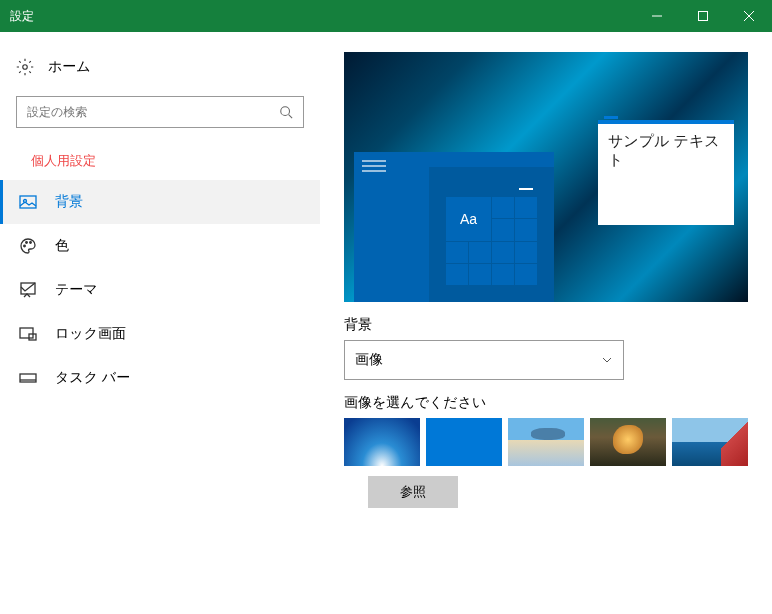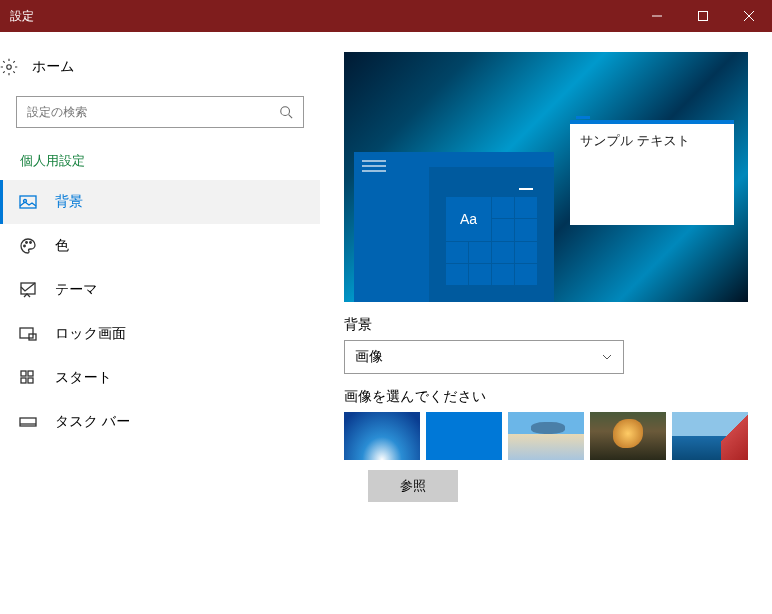--- a/index.html
+++ b/index.html
@@ -1,55 +1,55 @@
 <!DOCTYPE html>
 <html><head>
 <meta charset="utf-8">
 <style>
 * { margin: 0; padding: 0; box-sizing: border-box; font-family: "Yu Gothic UI", "Segoe UI", sans-serif; }
 body { width: 772px; height: 614px; background: #fff; overflow: hidden; }
 
-.titlebar { height: 32px; background: #7f1d1d; color: #fff; display: flex; align-items: center; }
+.titlebar { height: 32px; background: #15803d; color: #fff; display: flex; align-items: center; }
 .titlebar .title { font-size: 12px; padding-left: 10px; flex: 1; }
 .titlebar .btn { width: 46px; height: 32px; display: flex; align-items: center; justify-content: center; }
 .titlebar .btn svg { width: 10px; height: 10px; stroke: #fff; stroke-width: 1; fill: none; }
 
 .content { display: flex; height: calc(614px - 32px); }
 
 .sidebar { width: 320px; padding: 18px 0 0 0; }
-.home-row { display: flex; align-items: center; padding: 8px 0; gap: 14px; }
+.home-row { display: flex; align-items: center; padding: 8px 16px; gap: 14px; }
 .home-row .gear { width: 18px; height: 18px; }
 .home-row .label { font-size: 14px; }
 
 .search-box { margin: 12px 16px 0 16px; height: 32px; border: 1px solid #999; display: flex; align-items: center; padding: 0 10px; }
 .search-box input { border: none; outline: none; flex: 1; font-size: 12px; background: transparent; }
 .search-box .mag { width: 14px; height: 14px; }
 
-.section-label { padding: 24px 16px 10px 20px; font-size: 13px; color: #15803d; }
+.section-label { padding: 24px 16px 10px 31px; font-size: 13px; color: #ef4444; }
 
 .nav-item { display: flex; align-items: center; height: 44px; padding: 0 16px; gap: 18px; font-size: 14px; border-left: 3px solid transparent; }
 .nav-item.active { color: #0078d7; border-left: 3px solid #0078d7; background: #f2f2f2; }
 .nav-item .icon { width: 18px; height: 18px; display: flex; align-items: center; justify-content: center; }
 
 .main { flex: 1; padding: 20px 24px 0 24px; overflow: hidden; }
 .main h1 { font-size: 22px; font-weight: 400; margin-bottom: 14px; }
 
 .preview-box { width: 404px; height: 250px; background: linear-gradient(135deg, #001a33 0%, #004466 20%, #0099cc 40%, #003355 60%, #0088bb 80%, #001122 100%); position: relative; overflow: hidden; }
 .preview-taskbar { position: absolute; left: 10px; bottom: 0; width: 200px; height: 150px; background: #0063b1; }
 .preview-taskbar::before { content:""; position:absolute; left:8px; top:8px; width:24px; height:2px; background:#fff; box-shadow: 0 5px 0 #fff, 0 10px 0 #fff; opacity:.6; }
 .preview-start { position: absolute; left: 85px; bottom: 0; width: 125px; height: 135px; background: #005a9e; display: grid; grid-template-columns: repeat(4, 1fr); grid-template-rows: 12px repeat(4, 1fr); gap: 1px; padding: 17px; }
 .preview-start .top { grid-column: 1 / -1; background: #005a9e; position: relative; }
 .preview-start .top::after { content:""; position:absolute; right:4px; top:4px; width:14px; height:2px; background:#fff; }
 .preview-start .tile { background: #0067b8; }
 .preview-start .tile.big { grid-column: span 2; grid-row: span 2; display:flex; align-items:center; justify-content:center; color:#fff; font-size:14px; }
-.preview-window { position: absolute; right: 14px; top: 68px; width: 164px; height: 105px; background: #fff; border-top: 4px solid #0078d7; padding: 8px 10px; font-size: 13px; color: #222; }
+.preview-window { position: absolute; right: 14px; top: 68px; width: 136px; height: 105px; background: #fff; border-top: 4px solid #0078d7; padding: 8px 10px; font-size: 15px; color: #222; }
 .preview-window::before { content:""; position:absolute; left:6px; top:-8px; width:14px; height:3px; background:#0078d7; }
 
 .field-label { font-size: 14px; margin-top: 14px; margin-bottom: 6px; }
-.dropdown { width: 280px; height: 34px; border: 1px solid #999; display: flex; align-items: center; padding: 0 10px; font-size: 14px; justify-content: space-between; gap: 40px; }
+.dropdown { width: 280px; height: 40px; border: 1px solid #999; display: flex; align-items: center; padding: 0 10px; font-size: 14px; justify-content: space-between; gap: 40px; }
 .dropdown .chev { width: 12px; height: 12px; }
 
 .thumbs { display: flex; gap: 6px; margin-top: 6px; }
 .thumb { width: 76px; height: 48px; }
 .t1 { background: radial-gradient(65% 120% at 50% 100%, #ffffff 0%, #2a8dd4 40%, #0a3d91 100%); }
 .t2 { background: #0078d7; }
 .t3 { background: linear-gradient(to bottom, #6bb6e8 0%, #6bb6e8 45%, #e8d9b5 45%, #a8c5de 100%); position:relative; }
 .t3::after { content:""; position:absolute; left:30%; right:25%; top:20%; bottom:55%; background:#4a7fa8; border-radius:40%; }
 .t4 { background: linear-gradient(to bottom, #4a5a3a 0%, #6b5a3a 40%, #2a2a1a 100%); position:relative; }
 .t4::after { content:""; position:absolute; left:30%; top:15%; width:40%; height:60%; background: radial-gradient(circle, #ffcc66 0%, #cc8833 70%); border-radius: 50% 40% 50% 40%; }
@@ -137,31 +137,20 @@
           <svg viewBox="0 0 18 18" fill="none" stroke="#333" stroke-width="1.3">
             <rect x="1" y="3" width="13" height="10"></rect>
             <rect x="10" y="9" width="7" height="6"></rect>
           </svg>
         </span>
       <span>ロック画面</span>
     </div>
     <div class="nav-item">
       <span class="icon">
           <svg viewBox="0 0 18 18" fill="none" stroke="#333" stroke-width="1.3">
-            <rect x="2" y="2" width="5" height="5"></rect>
-            <rect x="9" y="2" width="5" height="5"></rect>
-            <rect x="2" y="9" width="5" height="5"></rect>
-            <rect x="9" y="9" width="5" height="5"></rect>
-          </svg>
-        </span>
-      <span>スタート</span>
-    </div>
-    <div class="nav-item">
-      <span class="icon">
-          <svg viewBox="0 0 18 18" fill="none" stroke="#333" stroke-width="1.3">
             <rect x="1" y="5" width="16" height="8"></rect>
             <line x1="1" y1="11" x2="17" y2="11"></line>
           </svg>
         </span>
       <span>タスク バー</span>
     </div>
   </div>
 
   <div class="main">
 

